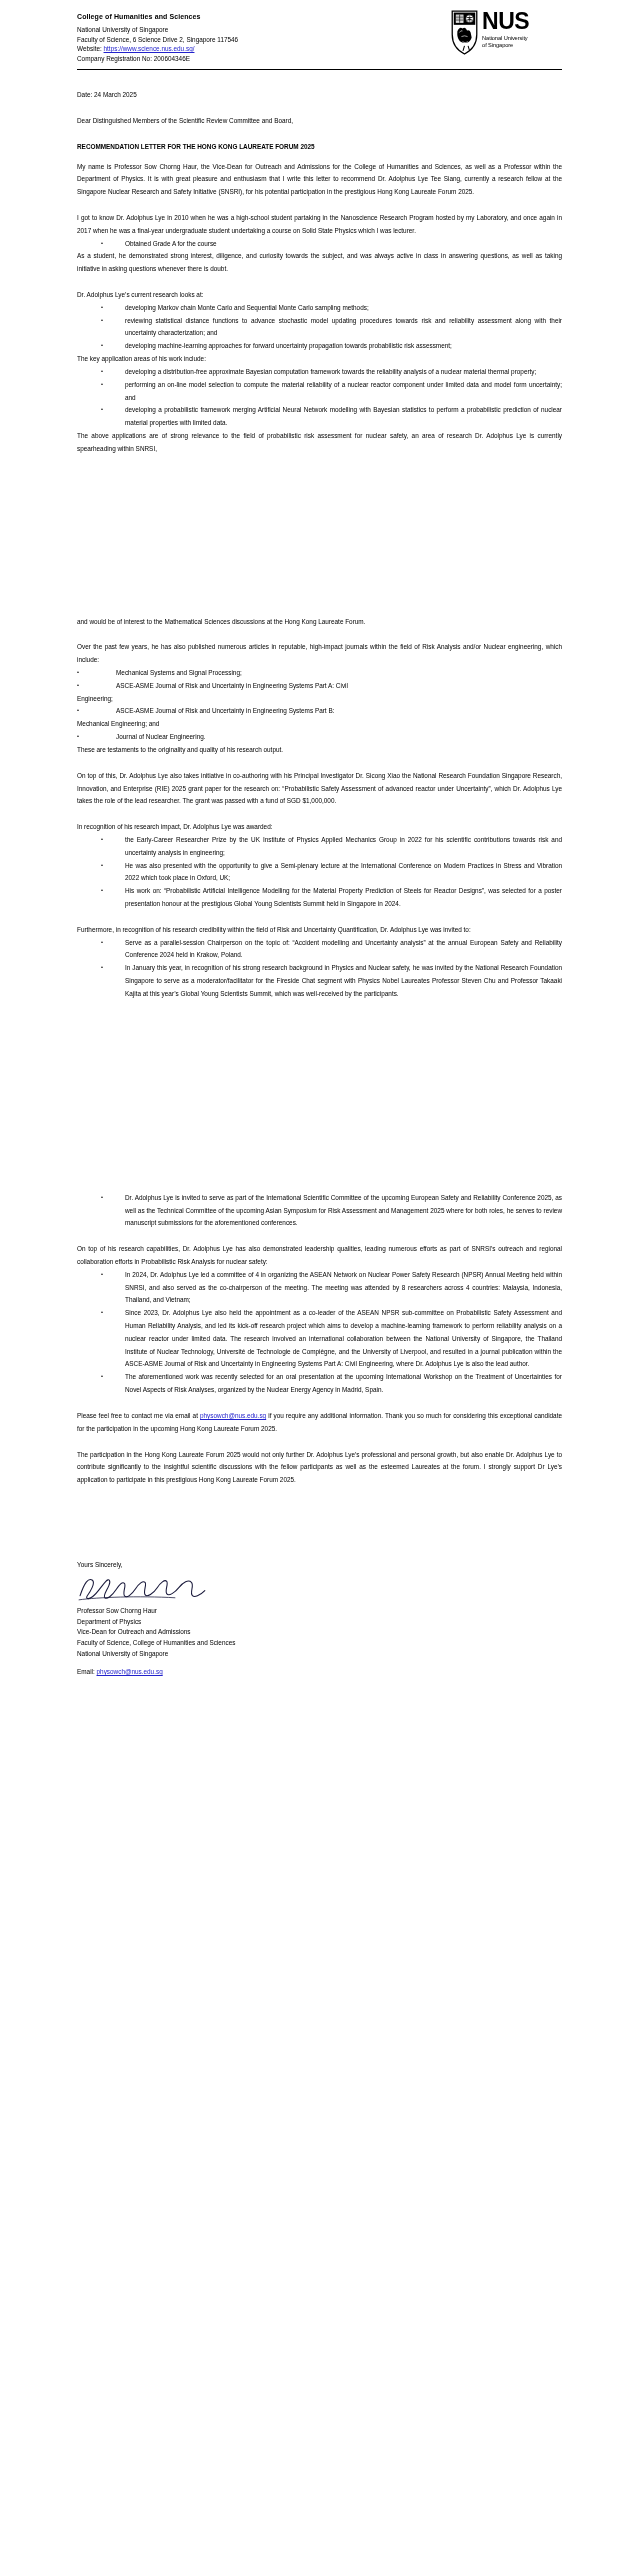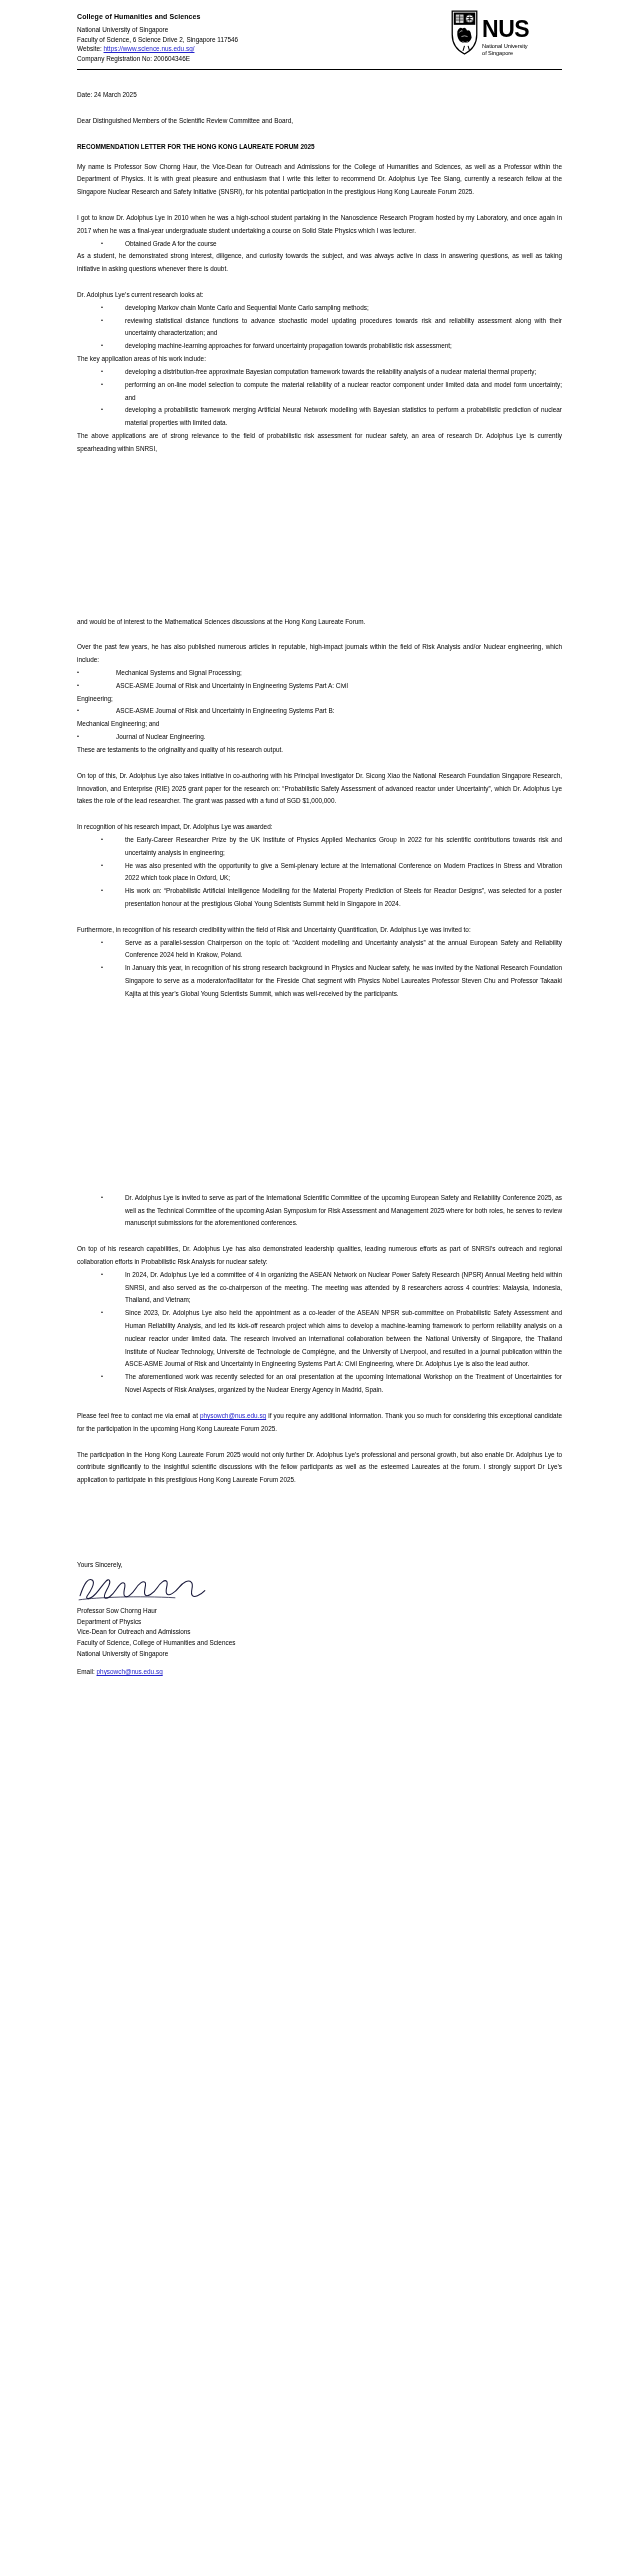--- a/index.html
+++ b/index.html
@@ -63,21 +63,20 @@
     width: 27px;
     height: 45px;
     flex: 0 0 auto;
     position: relative;
   }
   .logo-right {
     display: flex;
     flex-direction: column;
     justify-content: flex-start;
     padding-top: 1px;
-    margin-top: 8px;
   }
   .logo-nus {
     font-family: "Liberation Sans", sans-serif;
     font-size: 23px;
     font-weight: bold;
     line-height: 0.92;
     letter-spacing: -0.5px;
   }
   .logo-sub {
     font-size: 5.7px;

